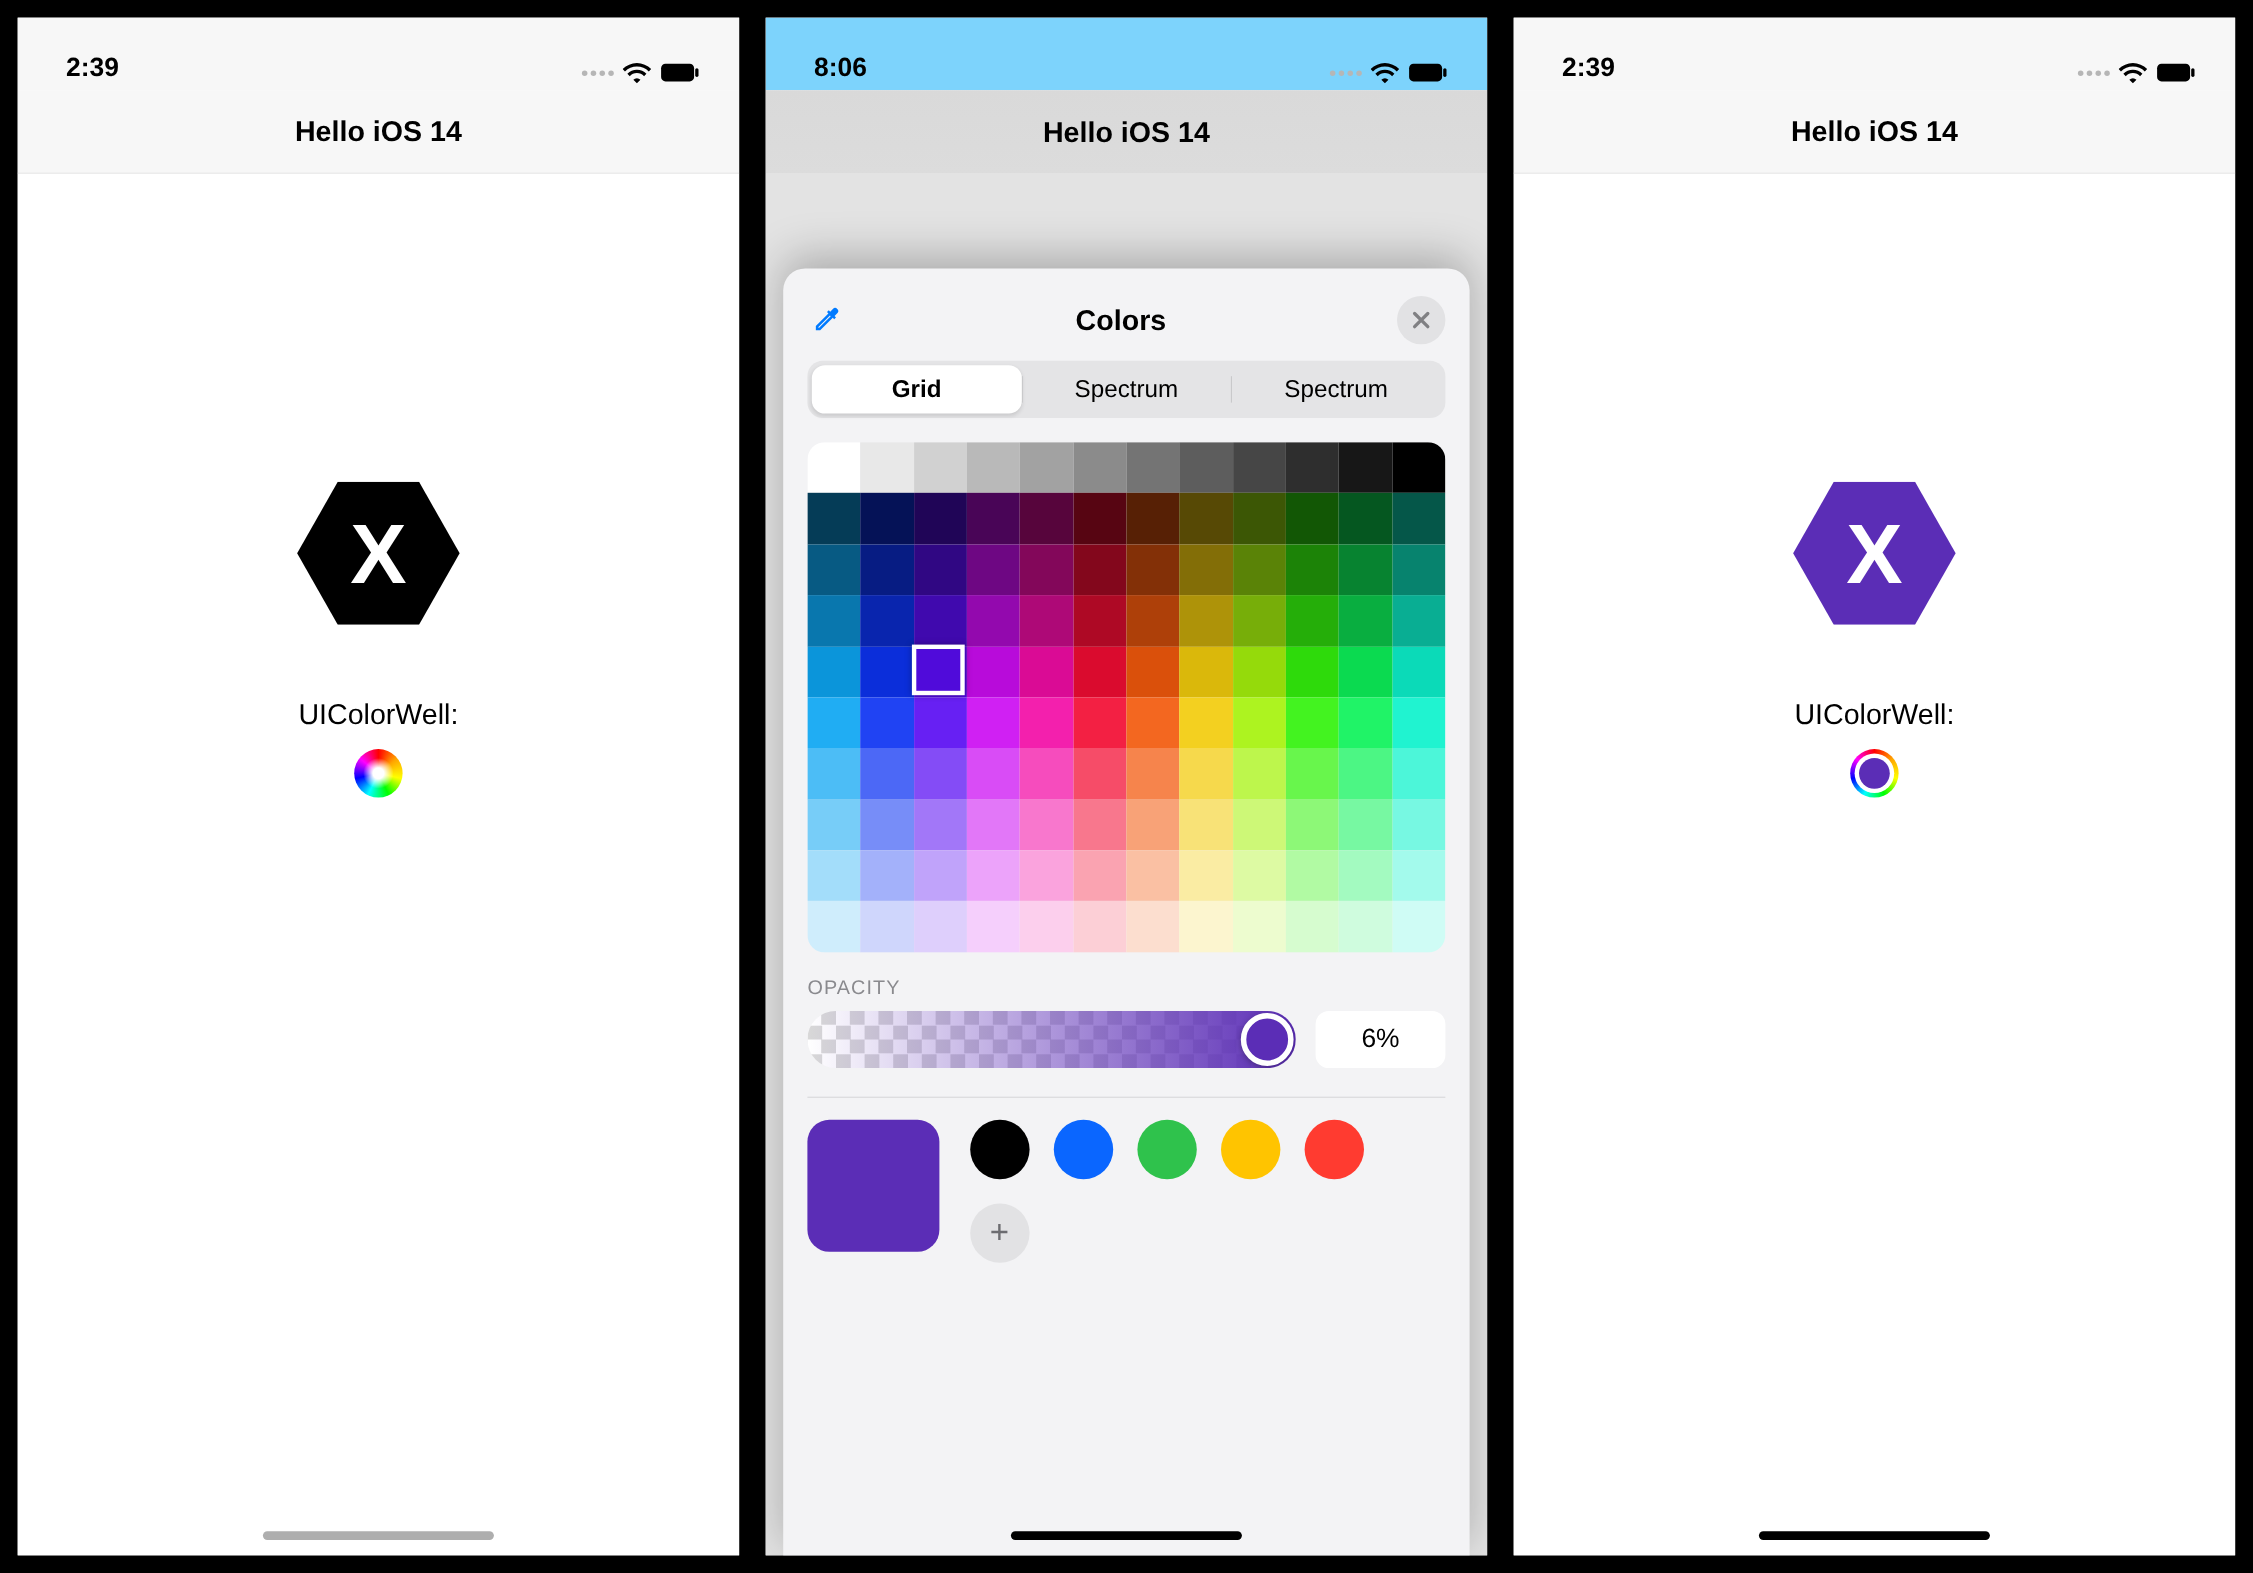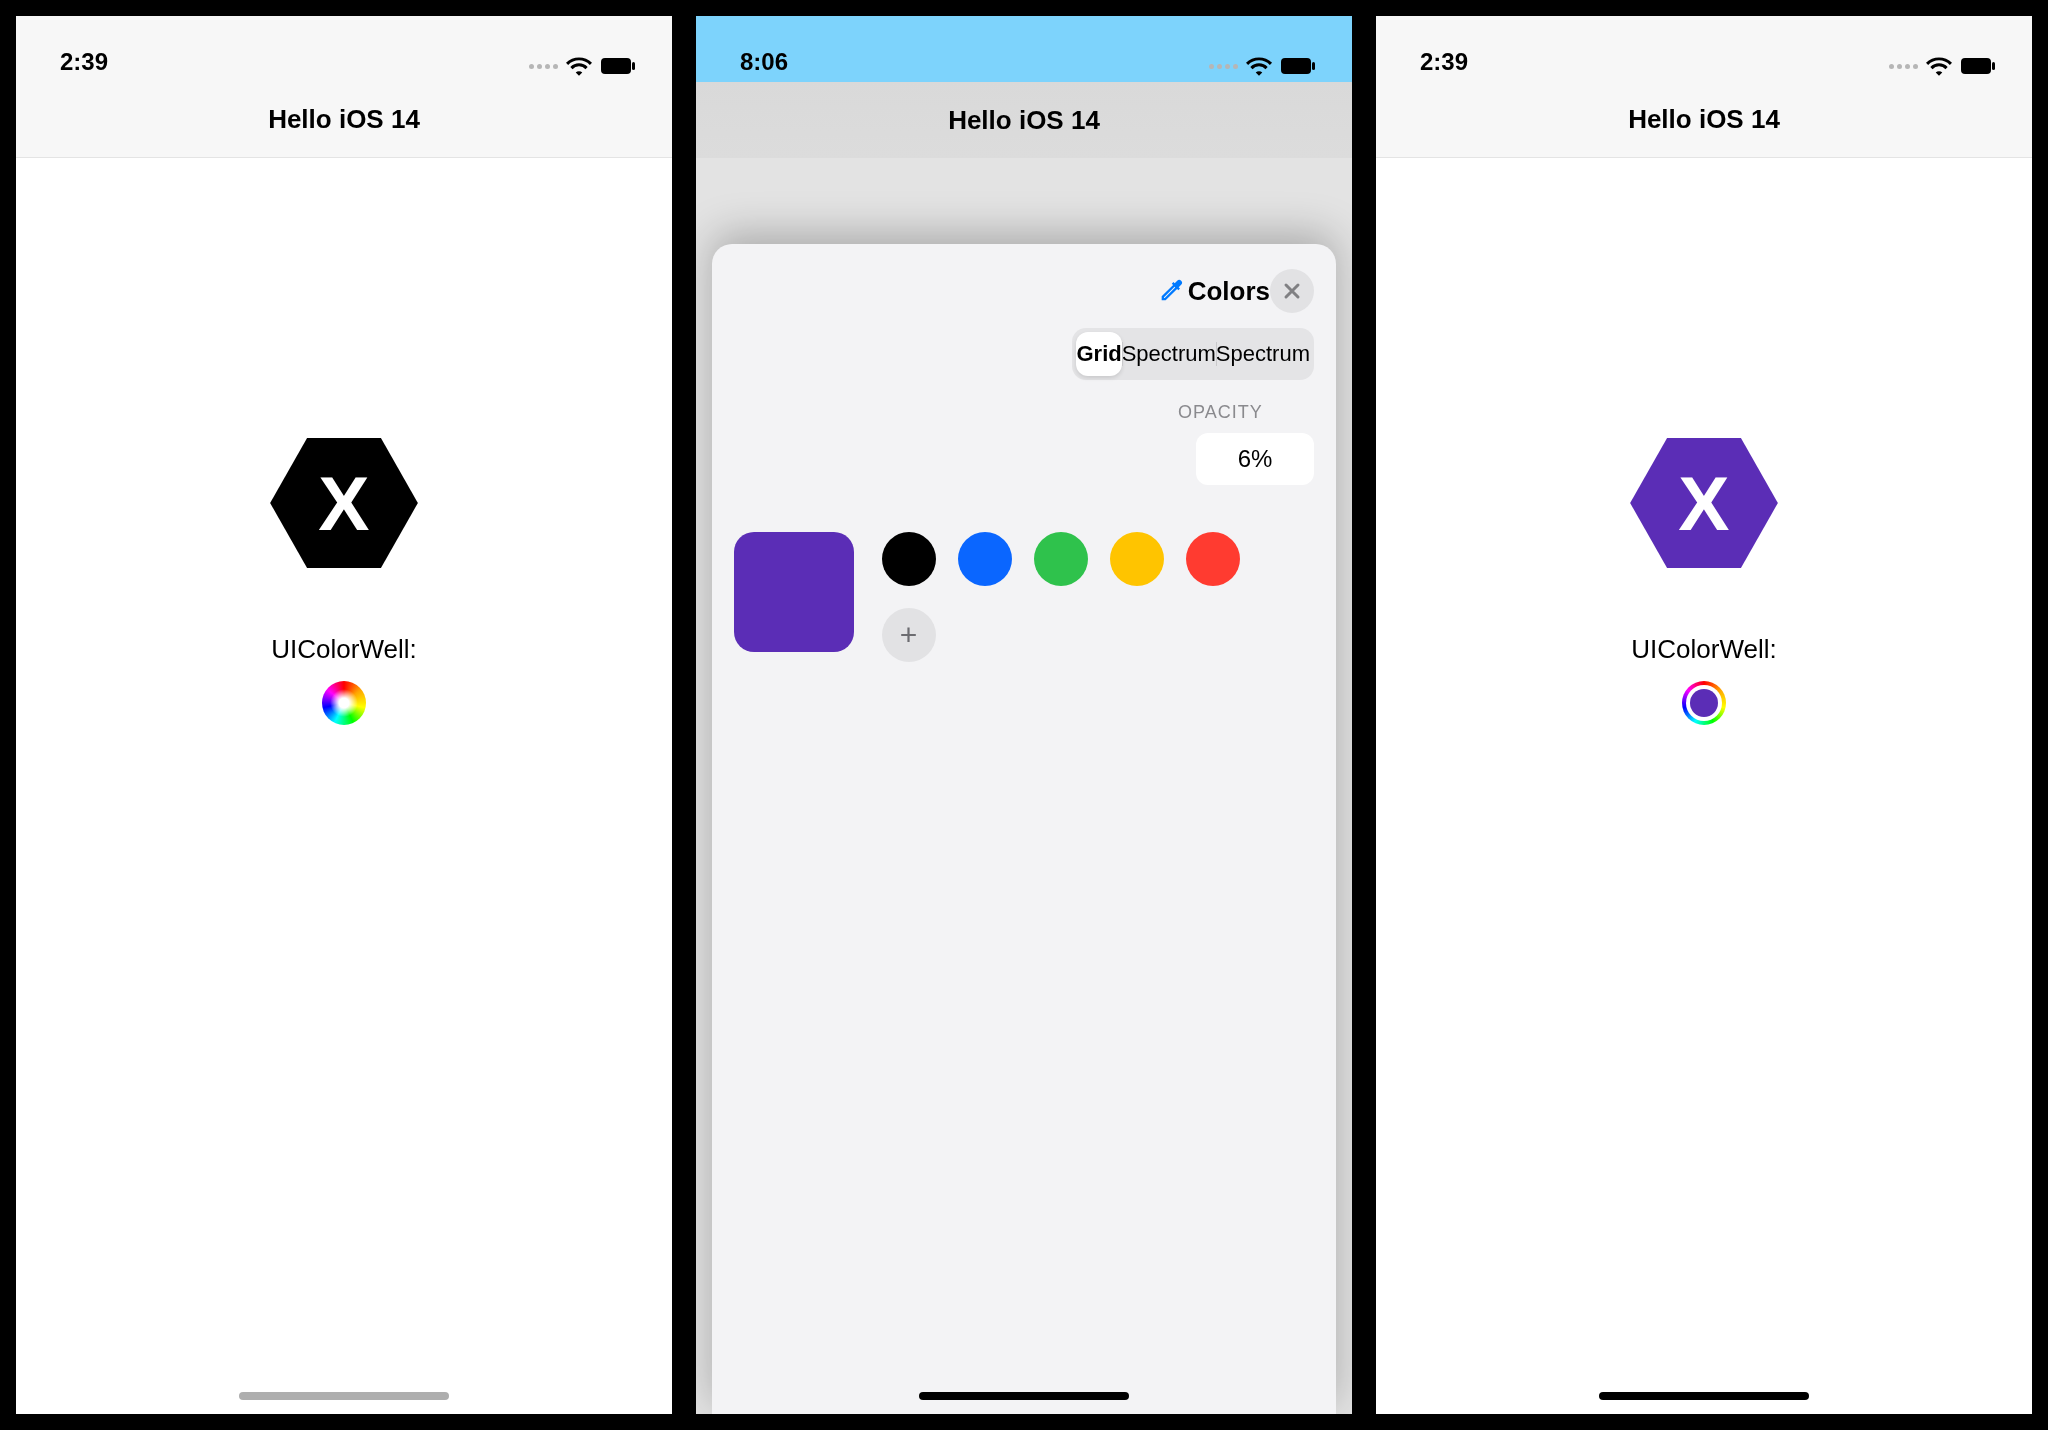--- a/index.html
+++ b/index.html
@@ -133,21 +133,20 @@
     position: absolute;
     left: 16px; right: 16px;
     top: 86px;
     bottom: 0;
     background: #f3f3f5;
     border-radius: 20px 20px 0 0;
     padding: 20px 22px 6px;
     display: flex;
     flex-direction: column;
     box-shadow: 0 -10px 40px rgba(0,0,0,0.25);
-    align-items: flex-end;
   }
   .sheet-header {
     display: flex;
     align-items: center;
     justify-content: space-between;
     height: 54px;
   }
   .eyedrop {
     width: 34px; height: 34px;
     display:flex; align-items:center; justify-content:center;
@@ -205,21 +204,21 @@
   }
   .cell { width:100%; height:100%; }
   .grid-selector {
     position: absolute;
     border: 4px solid #fff;
     width: 50px;
     height: 47px;
     box-shadow: 0 0 6px rgba(0,0,0,0.35);
     pointer-events: none;
   }
-  .opacity-section { }
+  .opacity-section { margin-top: 22px; }
   .opacity-label {
     font-size: 18px;
     letter-spacing: 1px;
     color: #8a8a8e;
     font-weight: 500;
     margin-bottom: 10px;
   }
   .opacity-row {
     display: flex;
     align-items: center;

